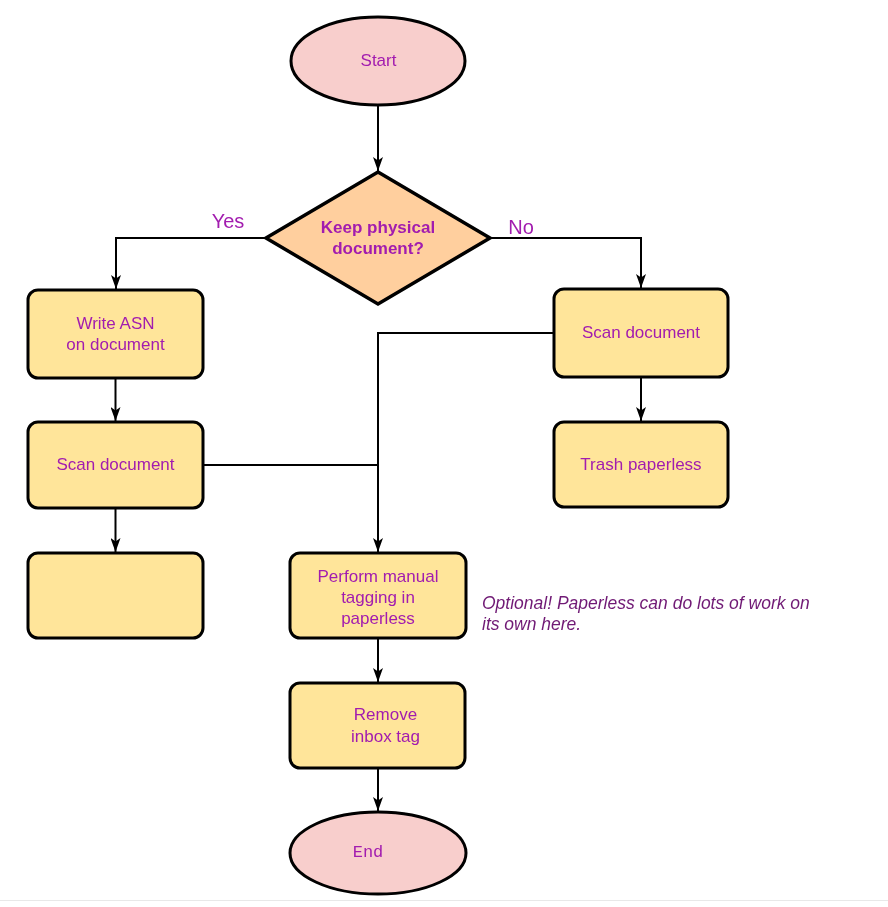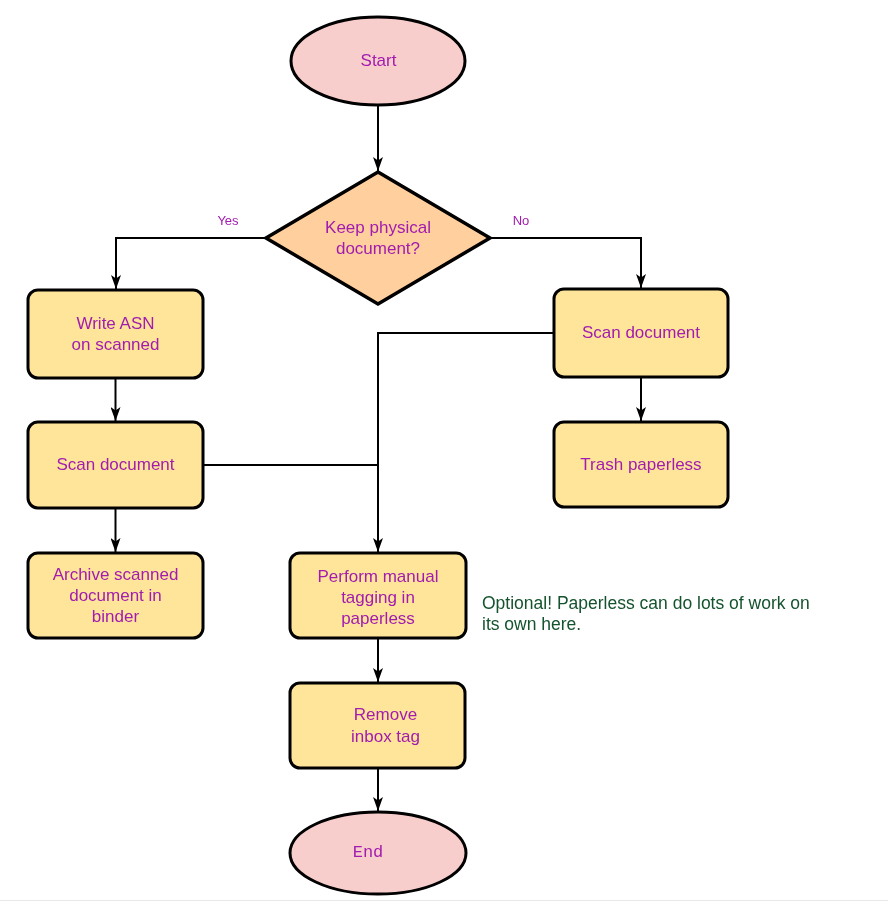--- a/index.html
+++ b/index.html
@@ -39,26 +39,27 @@
     align-items: center;
     justify-content: center;
     text-align: center;
     color: #a21caf;
     font-size: 17px;
     line-height: 1.25;
     white-space: pre-line;
     pointer-events: none;
   }
   .edge-label {
-    font-size: 13px;
+    font-size: 20px;
   }
   .annotation {
     position: absolute;
-    color: #14532d;
+    color: #701a75;
     font-size: 17.5px;
+    font-style: italic;
     line-height: 21px;
     white-space: pre-line;
     text-align: left;
   }
   .page-edge {
     position: absolute;
     left: 0;
     top: 900px;
     width: 888px;
     height: 1px;
@@ -113,47 +114,44 @@
 
     <path class="edge" d="M203,465 L378,465"></path>
 
     <path class="edge" d="M378,638 L378,682" marker-end="url(#arrow)"></path>
 
     <path class="edge" d="M378,768 L378,811" marker-end="url(#arrow)"></path>
   </svg>
 
   <div class="label" style="left:291px; top:17px; width:175px; height:88px;">Start</div>
 
-  <div class="label" style="left:266px; top:172px; width:224px; height:132px;">Keep physical
+  <div class="label" style="left:266px; top:172px; width:224px; height:132px;font-weight:bold;">Keep physical
 document?</div>
 
   <div class="label" style="left:28px; top:290px; width:175px; height:88px;">Write ASN
-on scanned</div>
+on document</div>
 
   <div class="label" style="left:28px; top:422px; width:175px; height:86px;">Scan document</div>
 
-  <div class="label" style="left:28px; top:553px; width:175px; height:85px;">Archive scanned
-document in
-binder</div>
 
   <div class="label" style="left:554px; top:289px; width:174px; height:88px;">Scan document</div>
 
   <div class="label" style="left:554px; top:422px; width:174px; height:85px;">Trash paperless</div>
 
   <div class="label" style="left:290px; top:555px; width:176px; height:85px;">Perform manual
 tagging in
 paperless</div>
 
   <div class="label" style="left:290px; top:683px; width:191px; height:85px;">Remove
 inbox tag</div>
 
   <div class="label" style="left:280px; top:812px; width:176px; height:82px;font-family:Liberation Mono, monospace;">End</div>
 
   <div class="label edge-label" style="left:202px; top:209px; width:52px; height:24px;">Yes</div>
 
-  <div class="label edge-label" style="left:495px; top:209px; width:52px; height:24px;">No</div>
+  <div class="label edge-label" style="left:495px; top:215px; width:52px; height:24px;">No</div>
 
   <div class="annotation" style="left:482px; top:593px; width:402px;">Optional! Paperless can do lots of work on
 its own here.</div>
 
   <div class="page-edge"></div>
 
 </div>
 
 </body></html>

